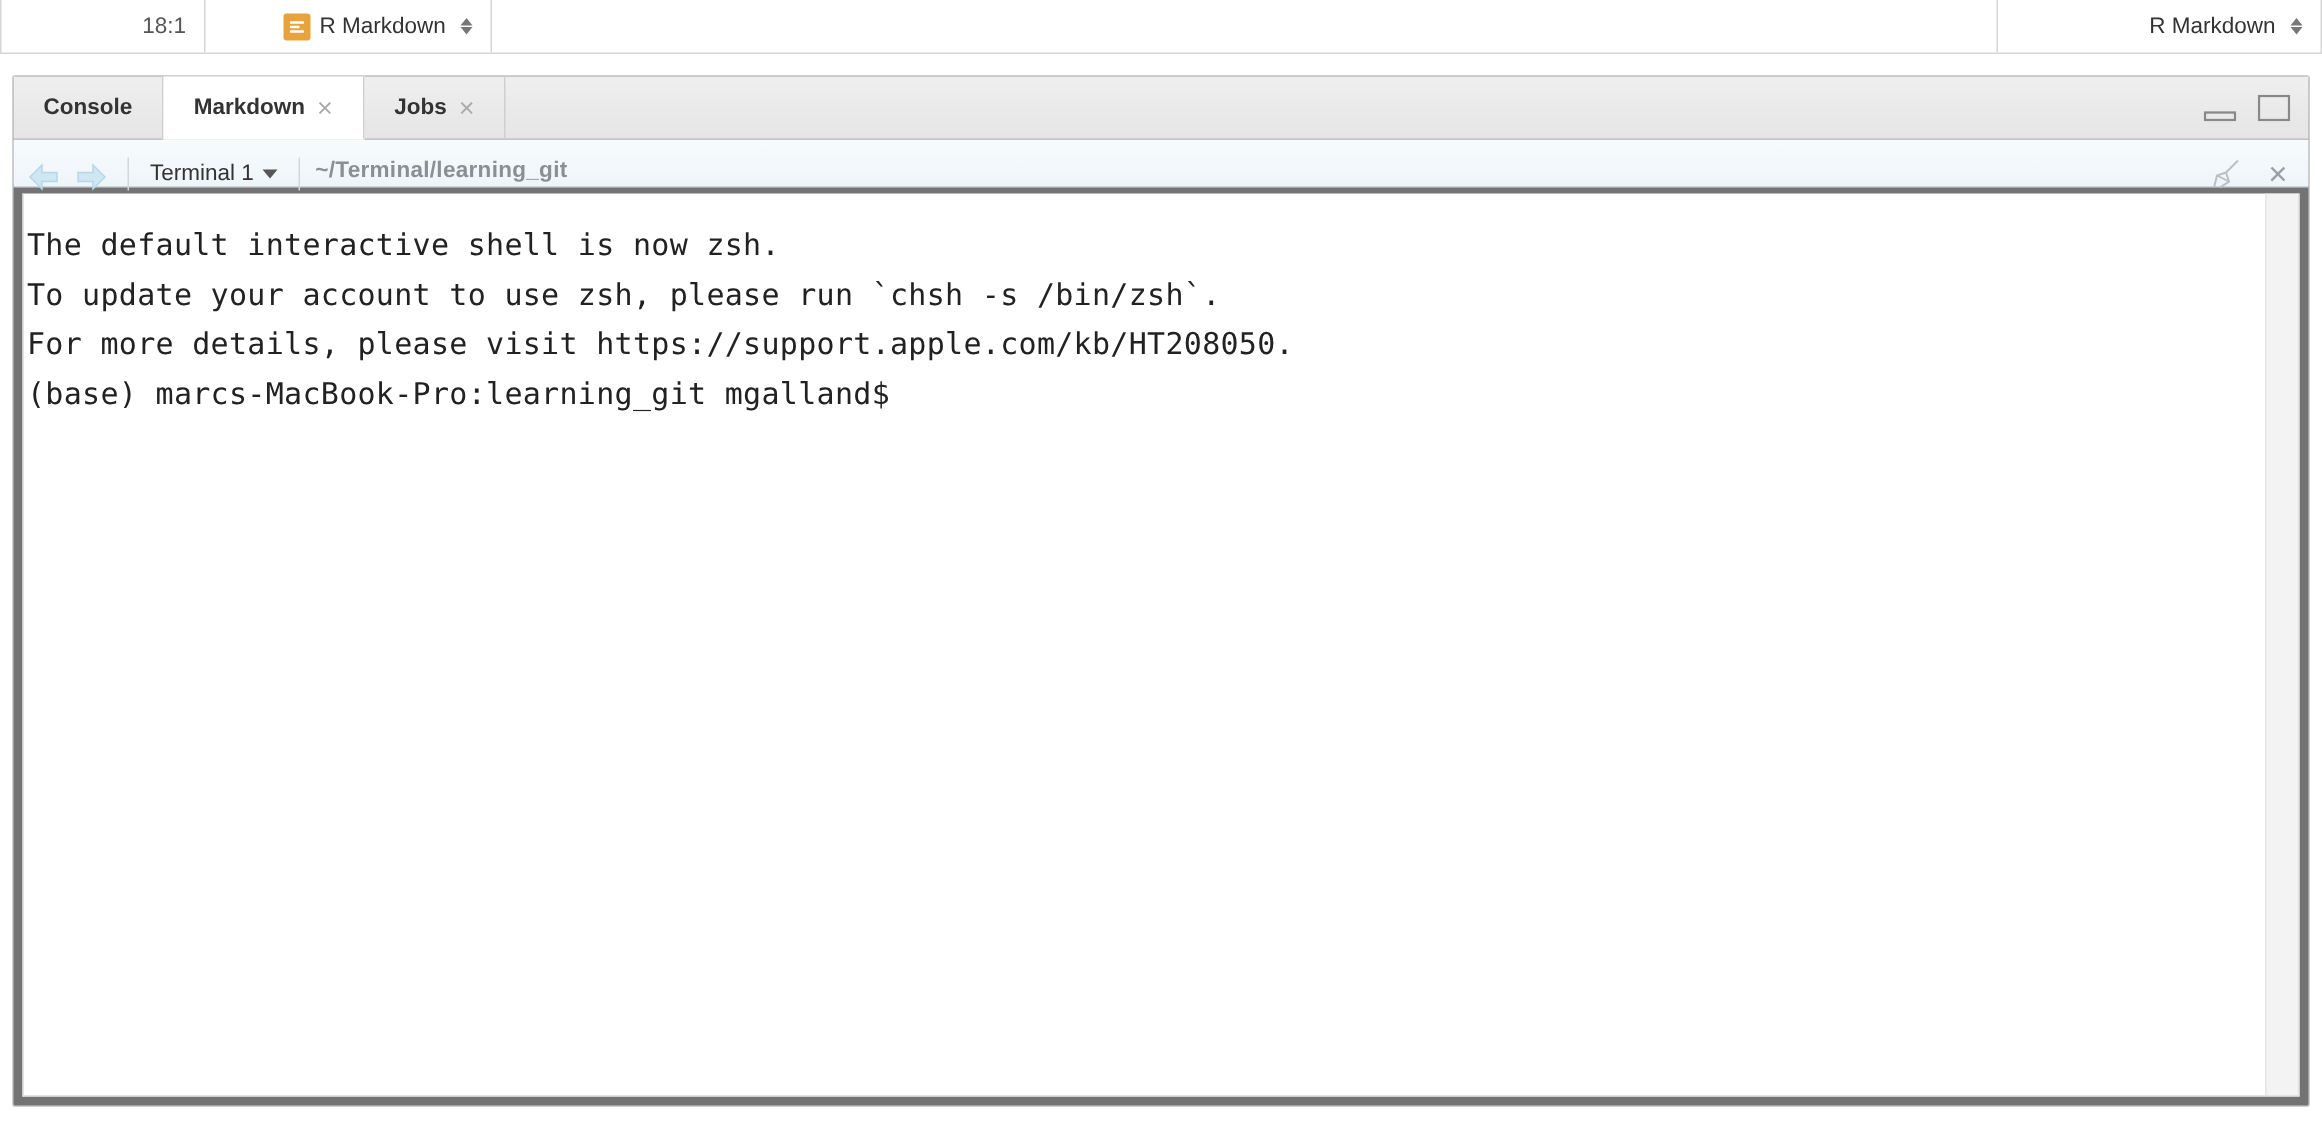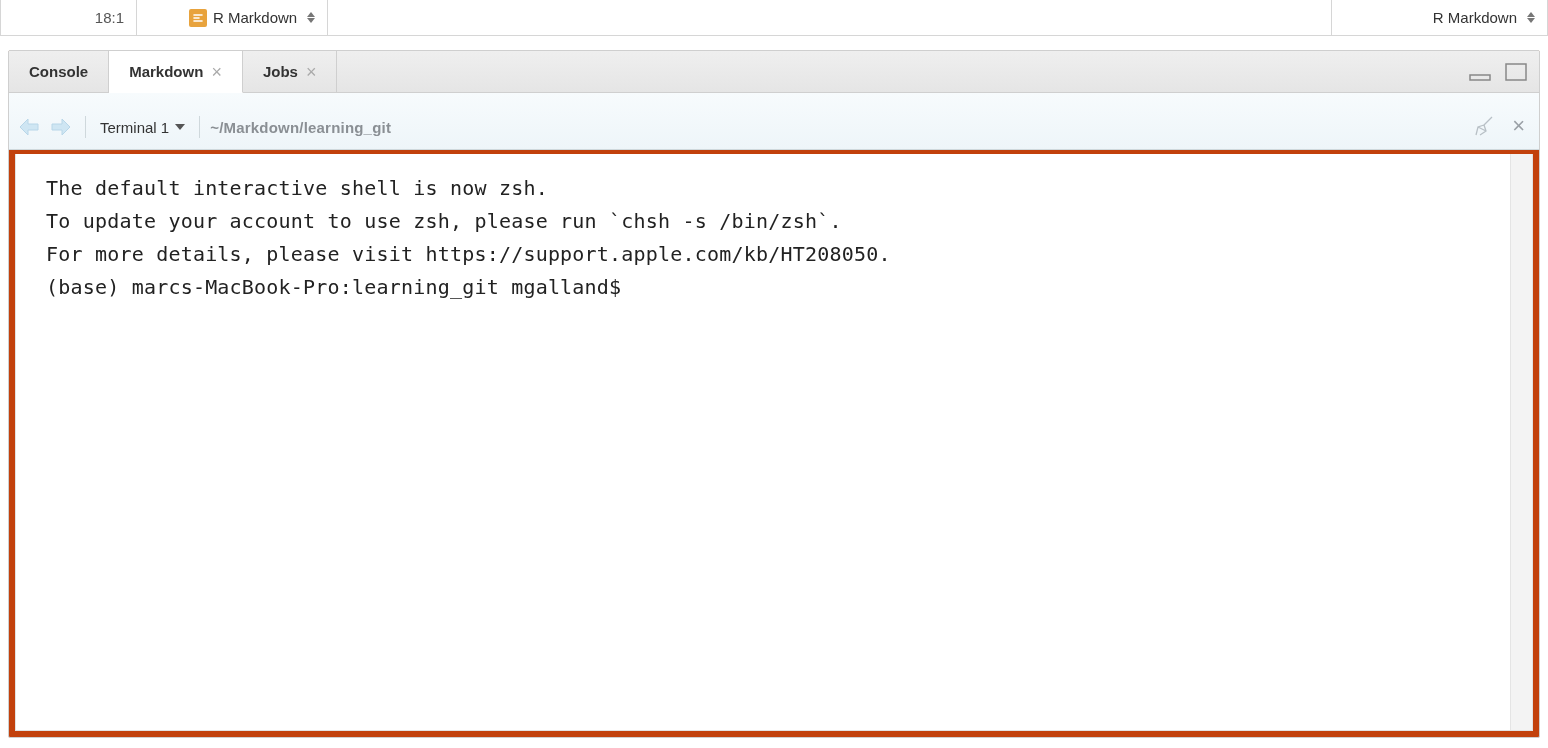--- a/index.html
+++ b/index.html
@@ -15,46 +15,46 @@
 
     .rmd-badge { width: 18px; height: 18px; background: #e8a33d; border-radius: 2px; display: inline-flex; align-items: center; justify-content: center; }
     .rmd-badge svg { width: 12px; height: 12px; }
 
     .sort-glyph { display: inline-flex; flex-direction: column; align-items: center; gap: 1px; margin-left: 4px; }
     .sort-glyph::before, .sort-glyph::after { content: ""; width: 0; height: 0; border-left: 4px solid transparent; border-right: 4px solid transparent; }
     .sort-glyph::before { border-bottom: 5px solid #777; }
     .sort-glyph::after  { border-top: 5px solid #777; }
 
     
-    .panel-wrap { margin: 14px 8px 0 8px; border: 1px solid #cfcfcf; background: #c2410c; height: 688px; display: flex; flex-direction: column; border-radius: 2px; }
+    .panel-wrap { margin: 14px 8px 0 8px; border: 1px solid #cfcfcf; background: #737373; height: 688px; display: flex; flex-direction: column; border-radius: 2px; }
     .tabstrip { display: flex; align-items: center; height: 42px; padding: 0; position: relative; background: linear-gradient(#efefef, #e5e5e5); border-bottom: 1px solid #cfcfcf; }
     .tab { height: 42px; display: inline-flex; align-items: center; gap: 8px; padding: 0 20px; font-weight: 700; color: #333; border-right: 1px solid #cfcfcf; cursor: default; position: relative; user-select: none; }
     .tab.active { background: #fff; border-bottom: 1px solid #fff; margin-bottom: -1px; }
     .tab .tab-close { color: #aaa; font-size: 18px; line-height: 1; font-weight: normal; }
     .tabstrip-spacer { flex: 1; }
     .tabstrip-btn { width: 26px; height: 20px; margin-right: 10px; display: inline-flex; align-items: center; justify-content: center; }
     .tabstrip-btn svg { width: 22px; height: 18px; stroke: #888; fill: none; stroke-width: 1.5; }
 
     
-    .term-toolbar { height: 57px; background: linear-gradient(#f7fbfd, #eef5f9); border-bottom: 1px solid #cfd8dc; display: flex; align-items: center; padding: 12px 10px 0 6px; gap: 4px; }
+    .term-toolbar { height: 32px; background: linear-gradient(#f7fbfd, #eef5f9); border-bottom: 1px solid #cfd8dc; display: flex; align-items: flex-start; padding: 12px 10px 0 6px; gap: 4px; }
     .nav-arrow { width: 28px; height: 26px; display: inline-flex; align-items: center; justify-content: center; }
     .nav-arrow svg { width: 22px; height: 20px; fill: #cfe6f3; stroke: #b8d6e8; stroke-width: 1; }
     .tb-divider { width: 1px; height: 22px; background: #cfd8dc; margin: 0 6px; }
 
     .term-picker { display: inline-flex; align-items: center; gap: 6px; padding: 2px 4px; color: #333; }
     .caret-down { width: 0; height: 0; border-left: 5px solid transparent; border-right: 5px solid transparent; border-top: 6px solid #555; display: inline-block; }
 
     .cwd-path { color: #8a8f94; font-weight: 600; letter-spacing: .2px; }
     .tb-spacer { flex: 1; }
     .broom-btn svg { width: 28px; height: 22px; stroke: #b8c0c6; fill: none; stroke-width: 1.3; }
     .close-x { font-size: 22px; color: #9aa0a6; padding: 0 4px 2px 8px; line-height: 1; }
 
     
     .term-body { flex: 1; background: #fff; margin: 4px 6px 6px 6px; border: 1px solid #e2e2e2; border-top: none; display: flex; overflow: hidden; }
-    .term-text { flex: 1; padding: 18px 30px; font-family: "Menlo", "Consolas", "DejaVu Sans Mono", monospace; font-size: 20px; line-height: 1.65; color: #222; white-space: pre; overflow: hidden; letter-spacing: .2px; }
+    .term-text { flex: 1; padding: 18px 2px; font-family: "Menlo", "Consolas", "DejaVu Sans Mono", monospace; font-size: 20px; line-height: 1.65; color: #222; white-space: pre; overflow: hidden; letter-spacing: .2px; }
     .term-scroll { width: 22px; background: #f3f3f3; border-left: 1px solid #e4e4e4; }
   </style>
 </head>
 <body>
 
 <div class="status-bar">
   <div class="status-cell status-cursor">
     <span>18:1</span>
   </div>
   <div class="status-cell status-mode">
@@ -113,21 +113,21 @@
     </span>
     <span class="tb-divider"></span>
 
     <span class="term-picker">
       <span>Terminal 1</span>
       <span class="caret-down"></span>
     </span>
 
     <span class="tb-divider"></span>
 
-    <span class="cwd-path">~/Markdown/learning_git</span>
+    <span class="cwd-path">~/Terminal/learning_git</span>
 
     <span class="tb-spacer"></span>
 
     <span class="broom-btn">
       <svg viewBox="0 0 28 22">
         <path d="M20 2 L12 10"></path>
           <path d="M12 10 L6 12 L4 20 M12 10 L14 16 L8 20 M6 12 L14 16"></path>
       </svg>
     </span>
     <span class="close-x">×</span>

